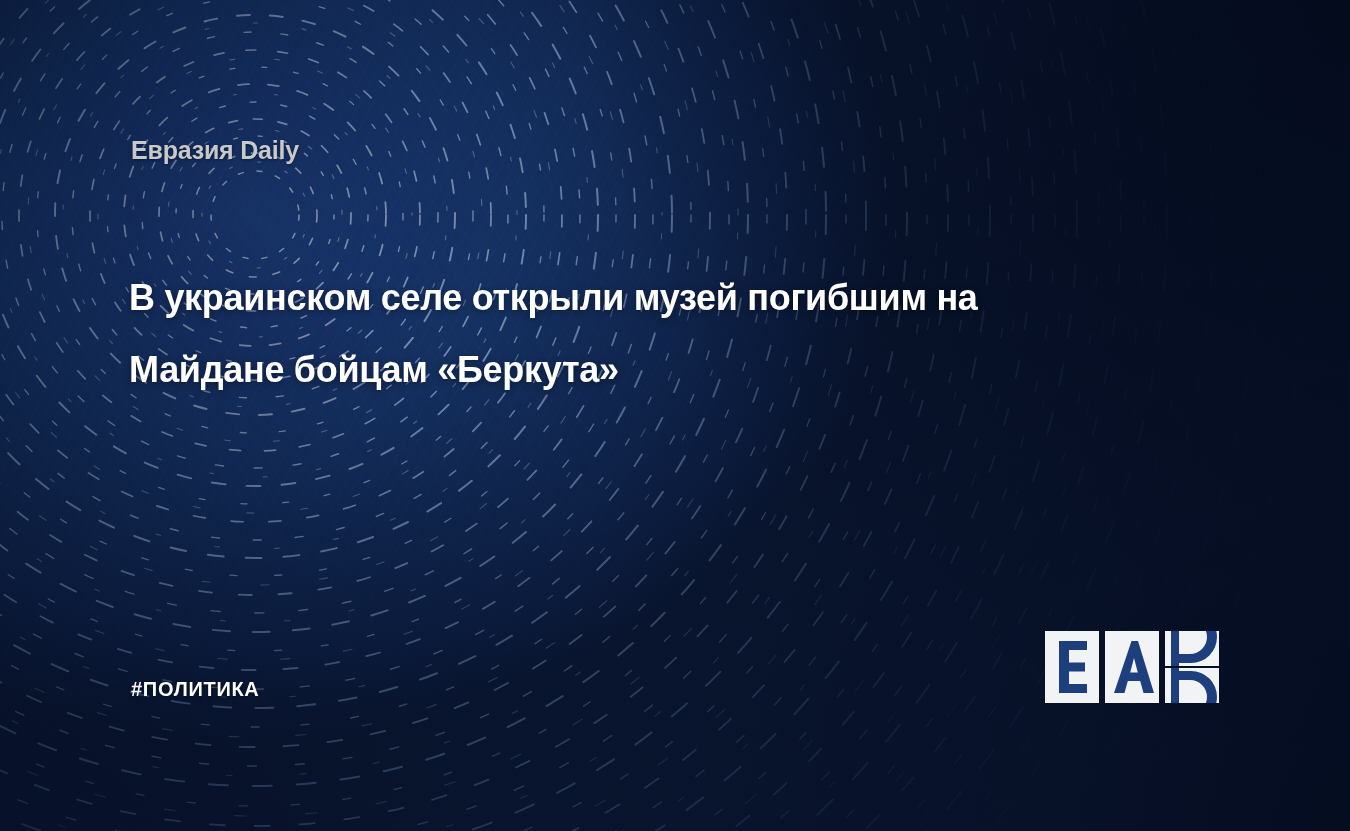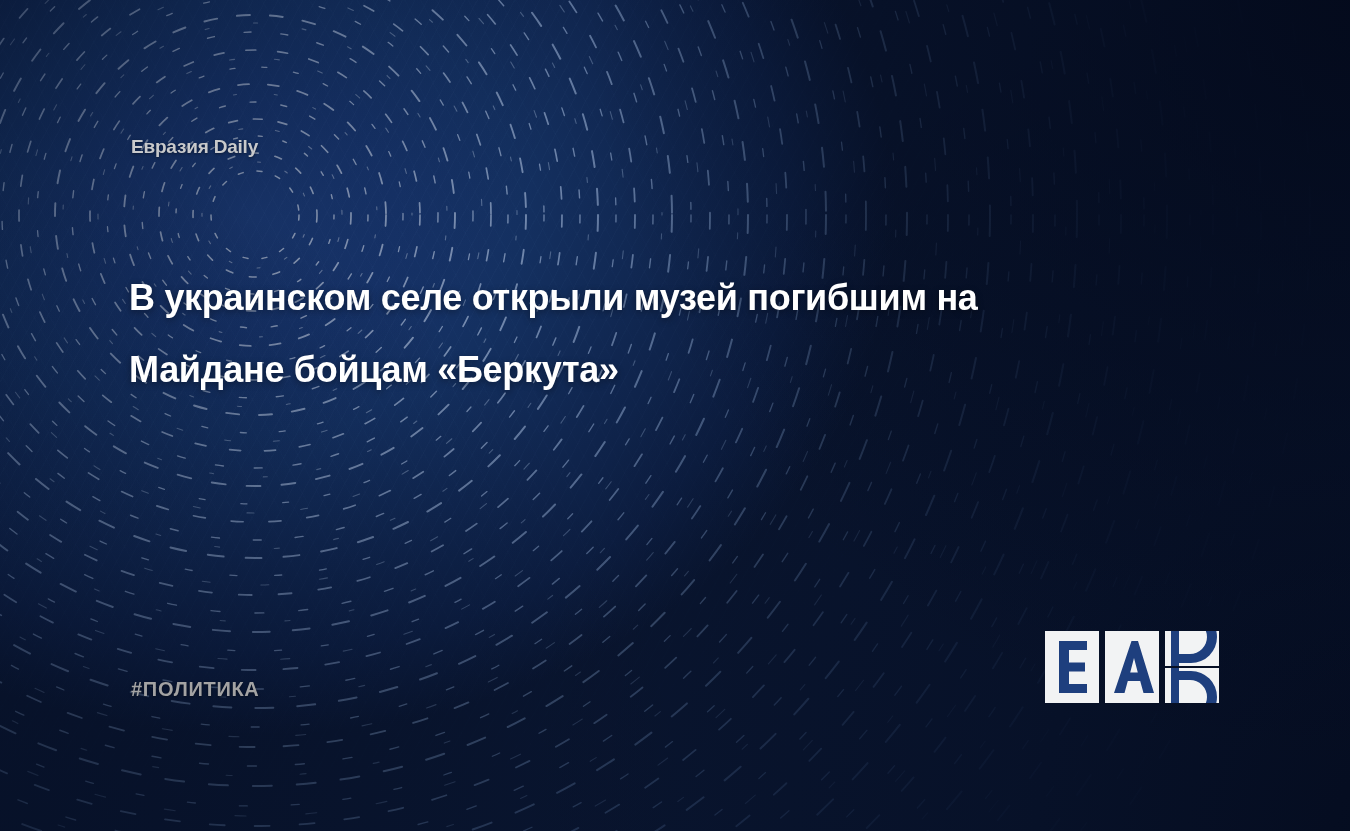--- a/index.html
+++ b/index.html
@@ -86,21 +86,21 @@
   .content {
     position: absolute;
     inset: 0;
     z-index: 5;
   }
 
   .brand {
     position: absolute;
     left: 131px;
     top: 136px;
-    font-size: 19px;
+    font-size: 25px;
     font-weight: 700;
     letter-spacing: -0.2px;
     color: #c8c9cb;
     white-space: nowrap;
     text-shadow: 0 1px 3px rgba(0,0,0,.45);
   }
 
   .headline {
     position: absolute;
     left: 129px;
@@ -115,21 +115,21 @@
     text-shadow: 0 2px 7px rgba(0,0,0,.38);
   }
 
   .tag {
     position: absolute;
     left: 131px;
     top: 678px;
     font-size: 20px;
     font-weight: 700;
     letter-spacing: 0.7px;
-    color: #a3a3a3;
+    color: #ffffff;
     white-space: nowrap;
     text-shadow: 0 1px 3px rgba(0,0,0,.45);
   }
 
   
   .logo {
     position: absolute;
     left: 1045px;
     top: 631px;
     width: 175px;

